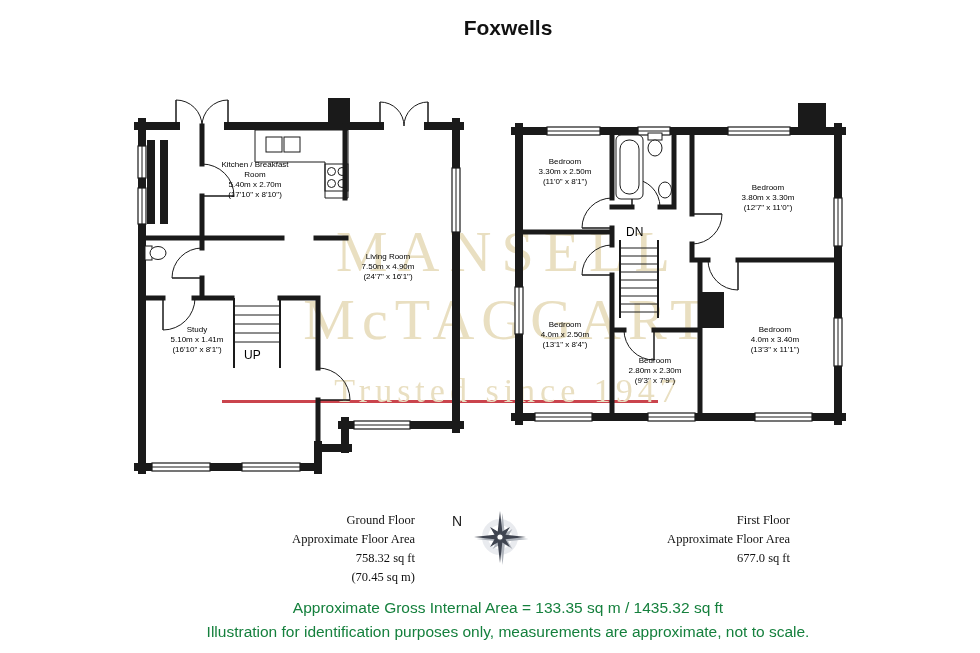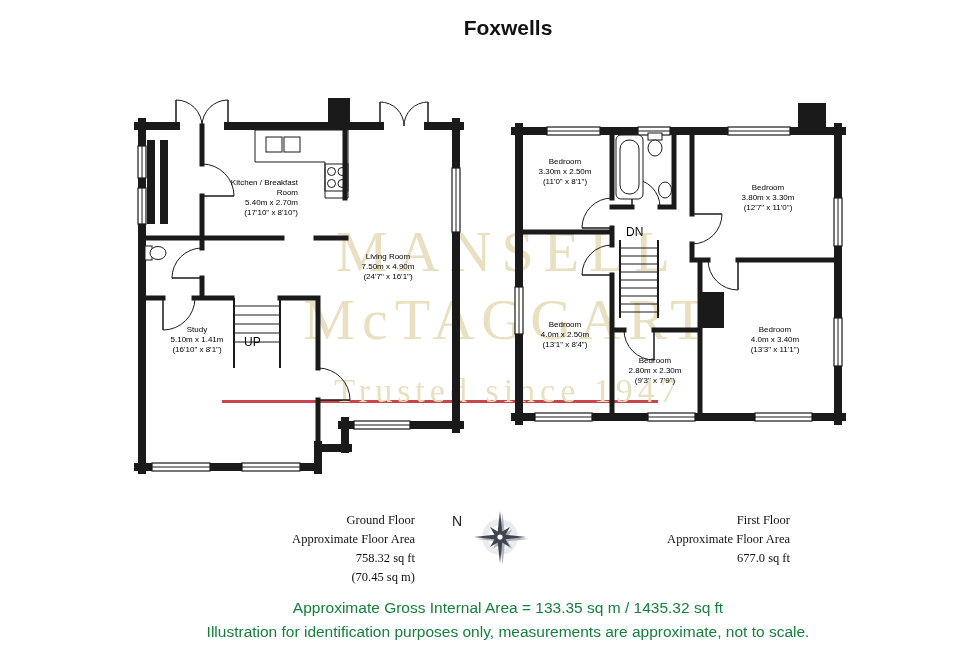--- a/index.html
+++ b/index.html
@@ -209,36 +209,36 @@
     </g>
 
     <g>
       <circle cx="500" cy="537" r="15" fill="none" stroke="#e0e3e8" stroke-width="6" opacity="0.7"></circle>
       <polygon fill="#aeb3bb" points="502.5,513 504.8,533.5 512.4,529.1 508,536.7 528.5,539 508,541.3 512.4,548.9 504.8,544.5 502.5,565 500.2,544.5 492.6,548.9 497,541.3 476.5,539 497,536.7 492.6,529.1 500.2,533.5"></polygon>
       <polygon fill="#3f4450" points="500,511 502.3,531.5 509.9,527.1 505.5,534.7 526,537 505.5,539.3 509.9,546.9 502.3,542.5 500,563 497.7,542.5 490.1,546.9 494.5,539.3 474,537 494.5,534.7 490.1,527.1 497.7,531.5"></polygon>
       <circle cx="500" cy="537" r="3.2" fill="#fff" stroke="#3f4450" stroke-width="1.2"></circle>
     </g>
   </svg>
 
-  <div class="rl" style="left:212px;top:178px;width:86px;text-align:right;">
+  <div class="rl" style="left:212px;top:160px;width:86px;">
     <div>Kitchen / Breakfast Room</div>
     <div>5.40m x 2.70m</div>
     <div>(17'10" x 8'10")</div>
   </div>
   <div class="rl" style="left:336px;top:252px;width:104px;">
     <div>Living Room</div>
     <div>7.50m x 4.90m</div>
     <div>(24'7" x 16'1")</div>
   </div>
   <div class="rl" style="left:145px;top:325px;width:104px;">
     <div>Study</div>
     <div>5.10m x 1.41m</div>
     <div>(16'10" x 8'1")</div>
   </div>
-  <div class="stair-label" style="left:244px;top:337px;width:26px;">UP</div>
+  <div class="stair-label" style="left:244px;top:350px;width:26px;">UP</div>
 
   <div class="rl" style="left:523px;top:157px;width:84px;">
     <div>Bedroom</div>
     <div>3.30m x 2.50m</div>
     <div>(11'0" x 8'1")</div>
   </div>
   <div class="rl" style="left:726px;top:183px;width:84px;">
     <div>Bedroom</div>
     <div>3.80m x 3.30m</div>
     <div>(12'7" x 11'0")</div>

